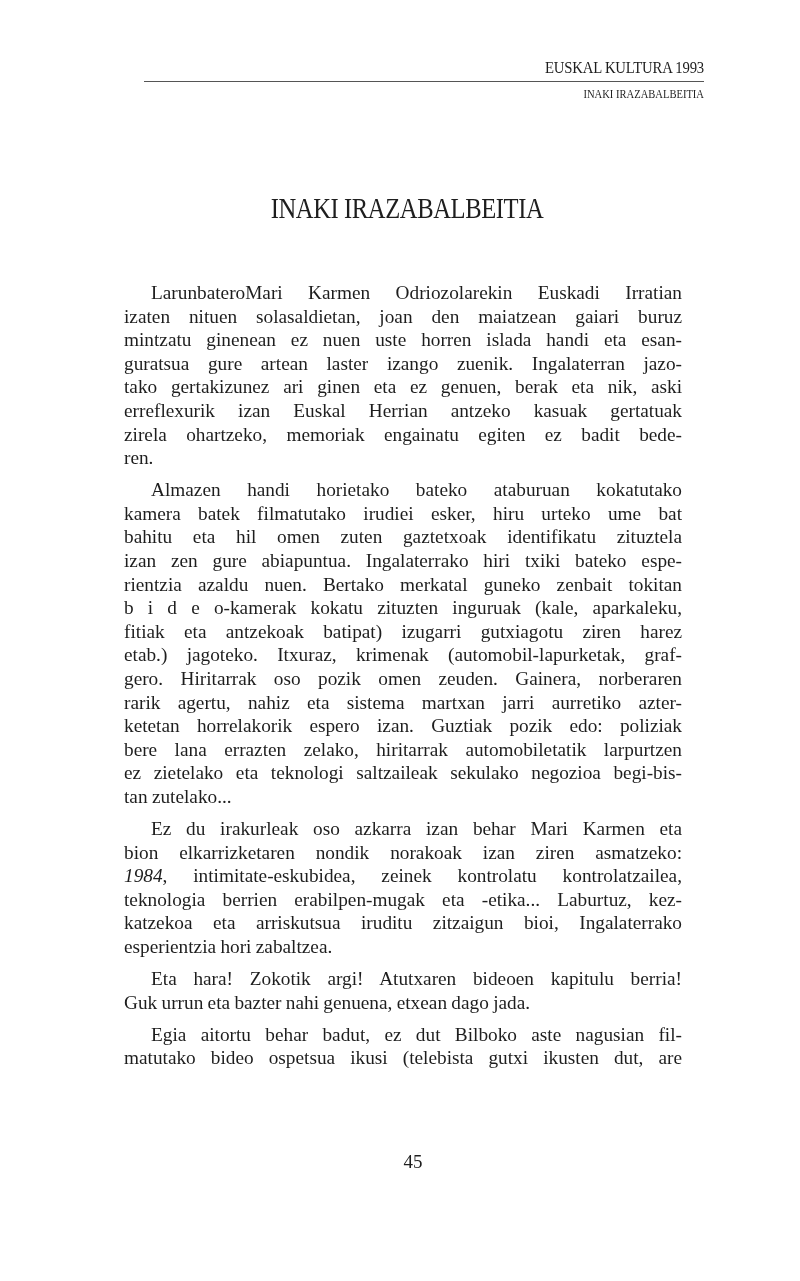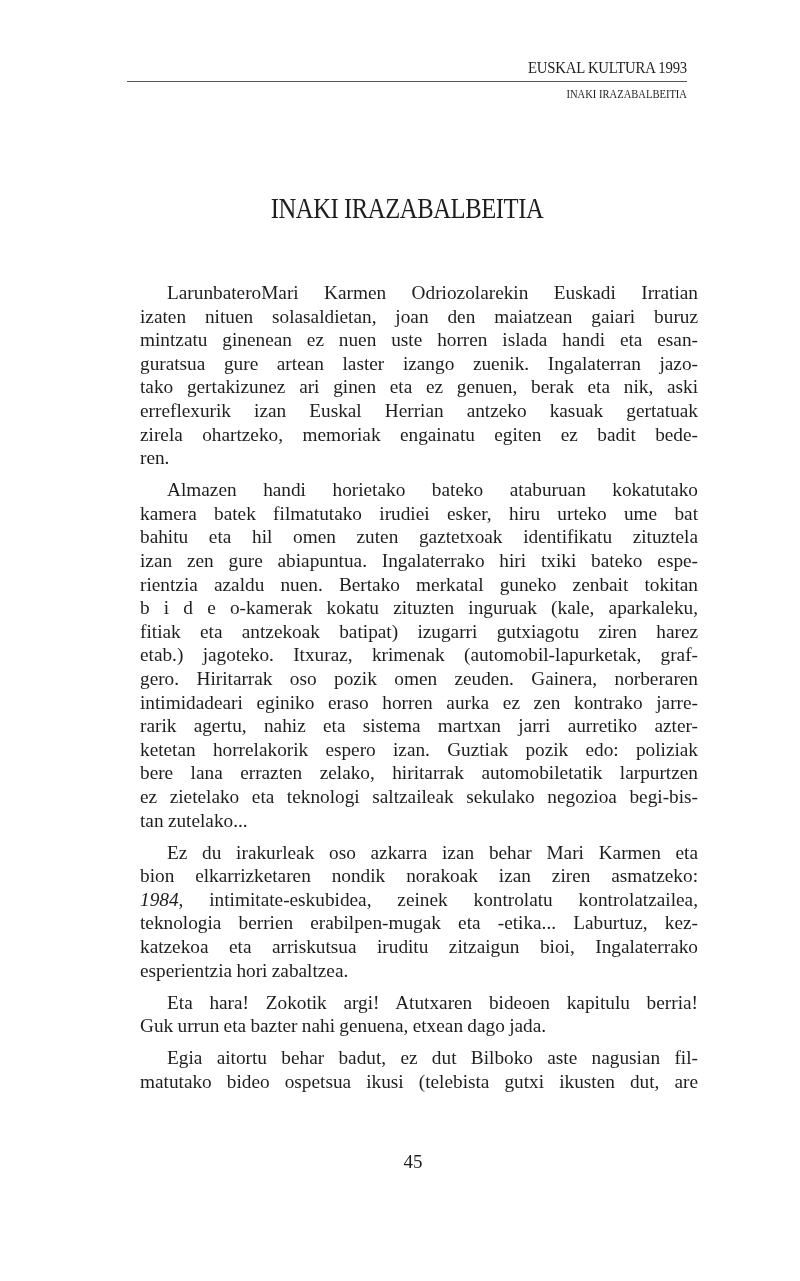--- a/index.html
+++ b/index.html
@@ -1,27 +1,27 @@
 <!DOCTYPE html>
 <html><head>
 <meta charset="utf-8">
 <style>
   html, body { margin: 0; padding: 0; background: #ffffff; }
   body { width: 800px; height: 1281px; position: relative; overflow: hidden;
          font-family: "Liberation Serif", "DejaVu Serif", serif; color: #1e1e1e; }
-  .running-head { position: absolute; left: 127px; top: 58px; width: 560px; }
+  .running-head { position: absolute; left: 144px; top: 58px; width: 560px; }
   .rh-title { text-align: right; font-size: 16px; line-height: 20px; letter-spacing: -0.2px;
               transform: scaleX(0.92); transform-origin: right center; }
   .rh-rule { height: 0; border-top: 1.5px solid #555; margin-top: 3px; }
   .rh-sub { text-align: right; font-size: 12px; line-height: 16px; margin-top: 4px;
             transform: scaleX(0.88); transform-origin: right center; }
   .chapter-title { position: absolute; left: 127px; width: 560px; top: 190px; text-align: center;
                    font-size: 30px; line-height: 36px; letter-spacing: -0.5px;
                    transform: scaleX(0.82); transform-origin: center; }
-  .body-text { position: absolute; left: 140px; top: 281px; width: 558px; }
+  .body-text { position: absolute; left: 124px; top: 281px; width: 558px; }
   .para { margin: 0 0 8.5px 0; text-indent: 27px; font-size: 19.3px; line-height: 23.6px;
           text-align: justify; text-align-last: left; hyphens: manual; word-spacing: -0.5px; }
   .para .line { display: block; text-indent: 0; text-align: justify; text-align-last: justify; white-space: nowrap; }
   .para .line.first { padding-left: 27px; }
   .para .line.last { text-align-last: left; }
   .para em { font-style: italic; }
   .page-number { position: absolute; left: 13px; width: 800px; top: 1150px; text-align: center;
                  font-size: 19px; line-height: 24px; }
 </style>
 </head>
@@ -49,21 +49,20 @@
     <p class="para" style="text-indent: 0px;">
       <span class="line first">Almazen handi horietako bateko ataburuan kokatutako</span>
       <span class="line">kamera batek filmatutako irudiei esker, hiru urteko ume bat</span>
       <span class="line">bahitu eta hil omen zuten gaztetxoak identifikatu zituztela</span>
       <span class="line">izan zen gure abiapuntua. Ingalaterrako hiri txiki bateko espe-</span>
       <span class="line">rientzia azaldu nuen. Bertako merkatal guneko zenbait tokitan</span>
       <span class="line">b i d e o-kamerak kokatu zituzten inguruak (kale, aparkaleku,</span>
       <span class="line">fitiak eta antzekoak batipat) izugarri gutxiagotu ziren harez</span>
       <span class="line">etab.) jagoteko. Itxuraz, krimenak (automobil-lapurketak, graf-</span>
       <span class="line">gero. Hiritarrak oso pozik omen zeuden. Gainera, norberaren</span>
-      <span class="line">intimidadeari eginiko eraso horren aurka ez zen kontrako jarre-</span>
       <span class="line">rarik agertu, nahiz eta sistema martxan jarri aurretiko azter-</span>
       <span class="line">ketetan horrelakorik espero izan. Guztiak pozik edo: poliziak</span>
       <span class="line">bere lana errazten zelako, hiritarrak automobiletatik larpurtzen</span>
       <span class="line">ez zietelako eta teknologi saltzaileak sekulako negozioa begi-bis-</span>
       <span class="line last">tan zutelako...</span>
     </p>
     <p class="para" style="text-indent: 0px;">
       <span class="line first">Ez du irakurleak oso azkarra izan behar Mari Karmen eta</span>
       <span class="line">bion elkarrizketaren nondik norakoak izan ziren asmatzeko:</span>
       <span class="line"><em>1984</em>, intimitate-eskubidea, zeinek kontrolatu kontrolatzailea,</span>

